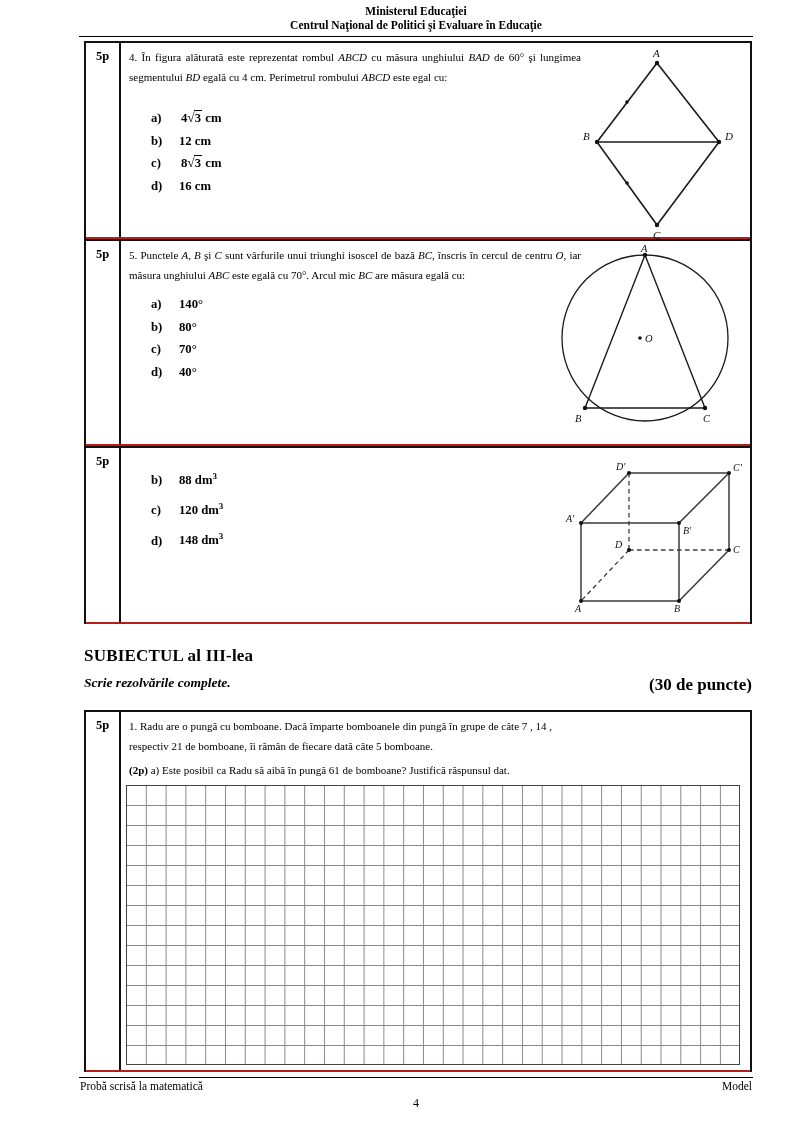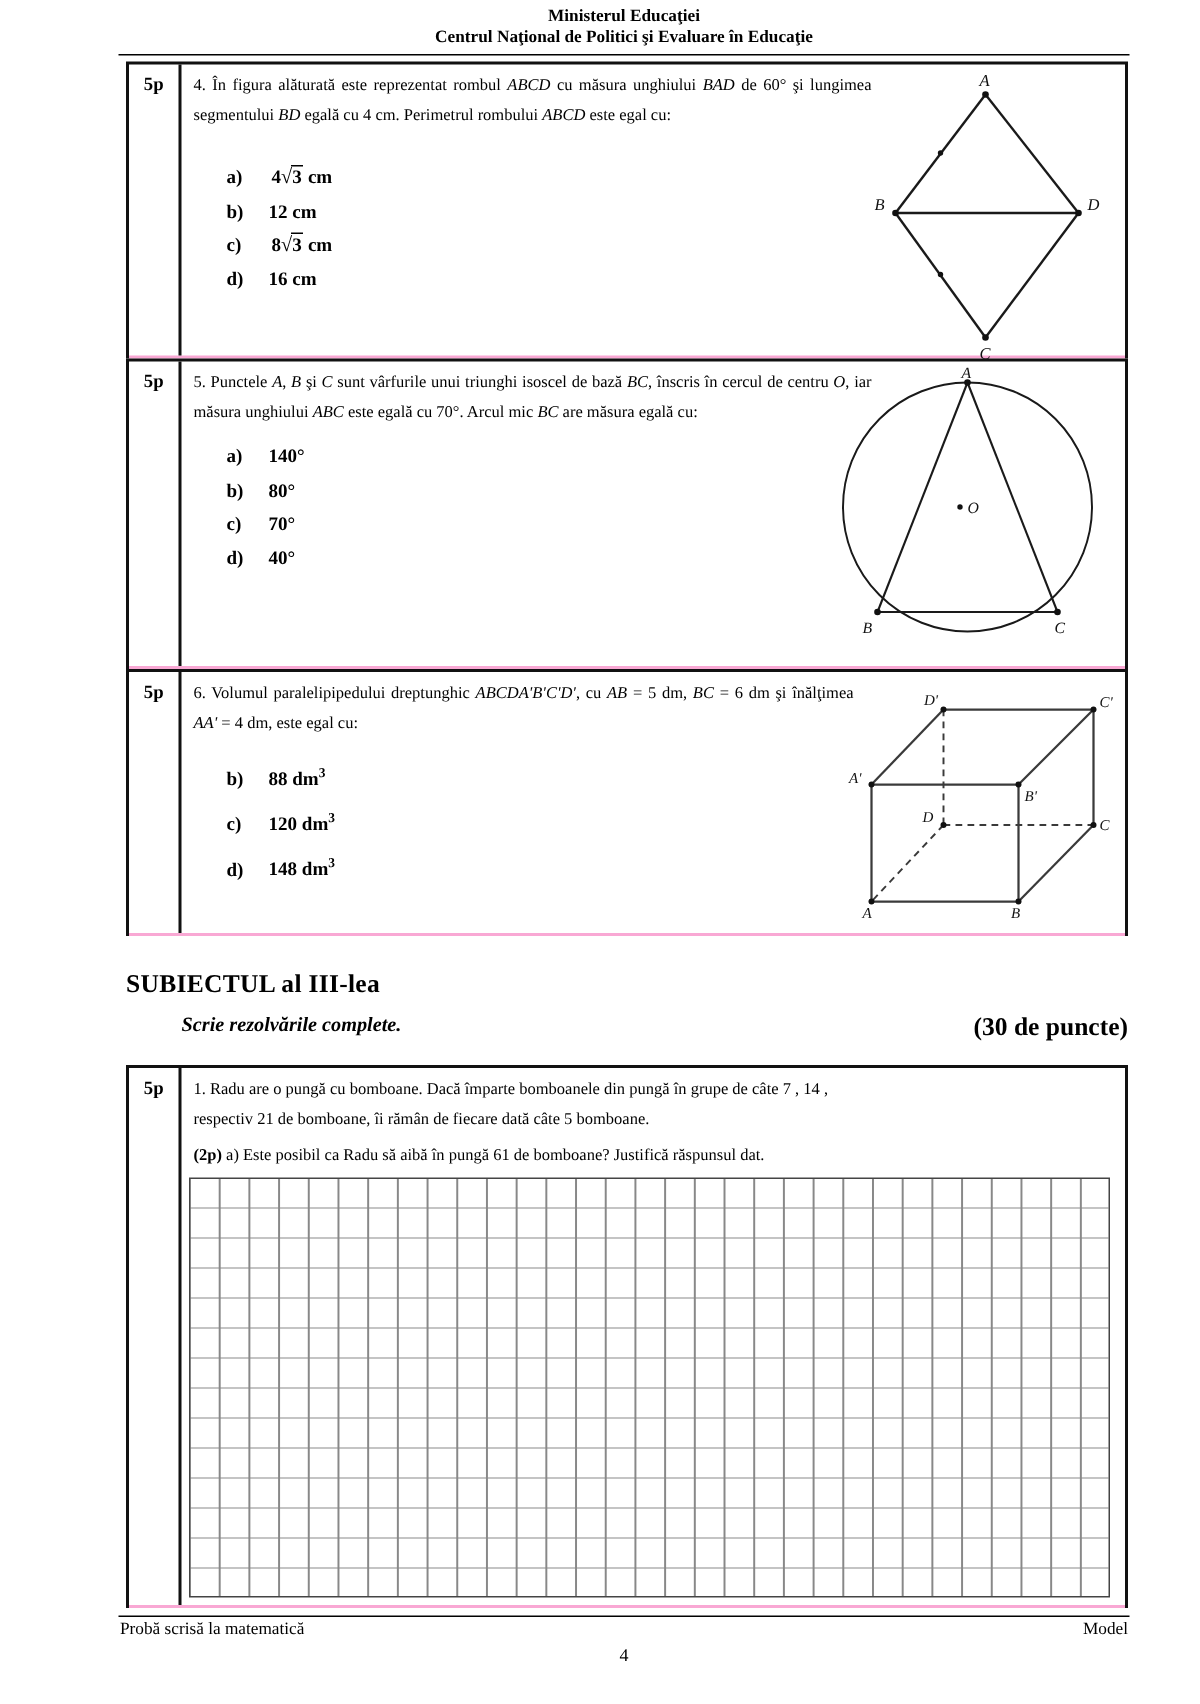--- a/index.html
+++ b/index.html
@@ -46,21 +46,21 @@
     left: 68px;
     width: 668px;
     border-left: 2px solid #111;
     border-right: 2px solid #111;
     box-sizing: border-box;
   }
   .qrow {
     position: relative;
     box-sizing: border-box;
     border-top: 2px solid #111;
-    border-bottom: 2px solid #f9a8d4;
+    border-bottom: 2px solid #b91c1c;
     display: flex;
   }
   .pts-cell {
     width: 35px;
     flex: 0 0 35px;
     border-right: 2px solid #111;
     box-sizing: border-box;
     font-size: 12.5px;
     font-weight: bold;
     padding-top: 6px;
@@ -125,21 +125,20 @@
     font-size: 17px;
     font-weight: bold;
     letter-spacing: 0.2px;
   }
   .sect-sub {
     margin-top: 9px;
     font-size: 13.5px;
     font-style: italic;
     font-weight: bold;
     position: relative;
-    margin-left: 37px;
   }
   .sect-pts {
     position: absolute;
     right: 0;
     top: 0;
     font-style: normal;
     font-weight: bold;
     font-size: 17px;
   }
 
@@ -312,31 +311,20 @@
 
       </div>
     </div>
   </div>
 
   <div class="qtable" style="top:446px;">
     <div class="qrow" style="height:178px;">
       <div class="pts-cell">5p</div>
       <div class="body-cell">
 
-        <p class="qtext" style="width:440px;">
-          <span>6.</span>
-          <span>Volumul paralelipipedului dreptunghic</span>
-          <span class="it">ABCDA'B'C'D'</span><span>, cu</span>
-          <span class="it">AB</span>
-          <span>= 5 dm,</span>
-          <span class="it">BC</span>
-          <span>= 6 dm şi înălţimea</span>
-          <span class="it">AA'</span>
-          <span>= 4 dm, este egal cu:</span>
-        </p>
 
         <div class="opts" style="margin-top:10px; line-height:26px;">
           <span class="opt">
             <span class="lbl">b)</span><span>88 dm</span><sup class="exp">3</sup>
           </span>
           <span class="opt">
             <span class="lbl">c)</span><span>120 dm</span><sup class="exp">3</sup>
           </span>
           <span class="opt">
             <span class="lbl">d)</span><span>148 dm</span><sup class="exp">3</sup>

